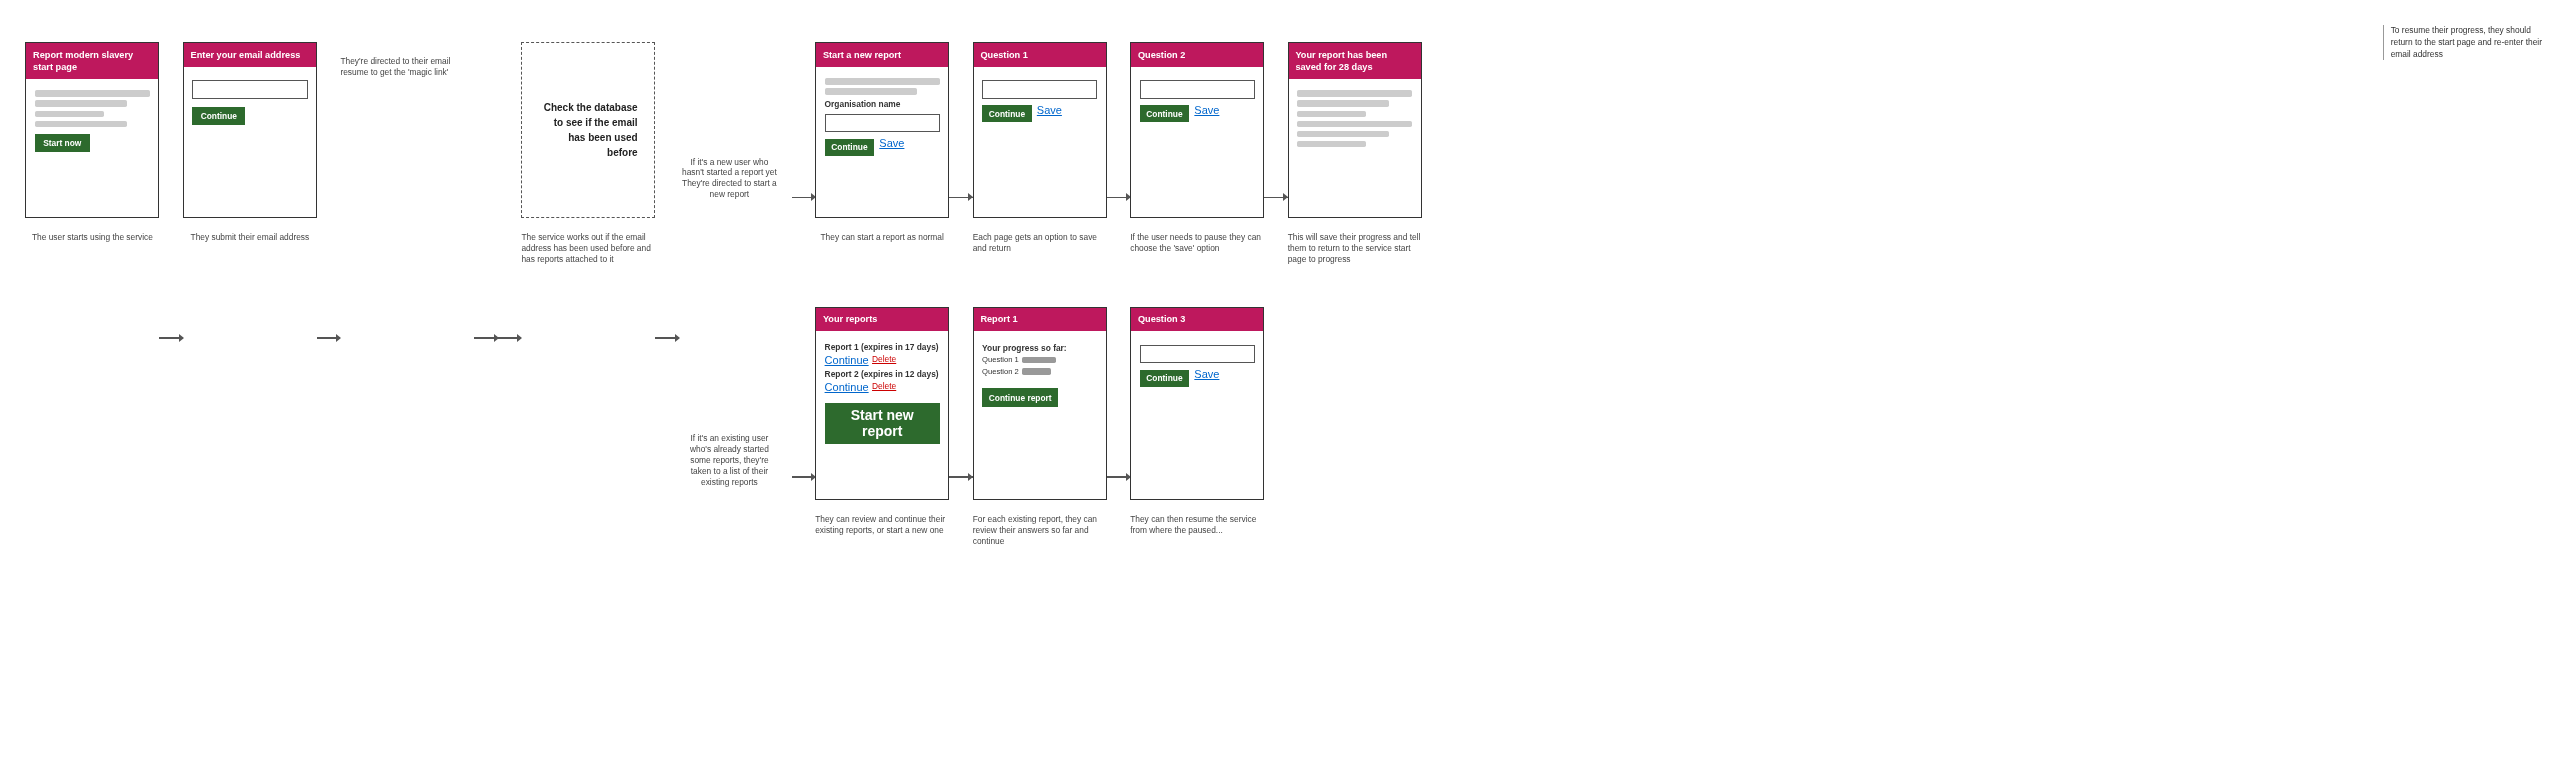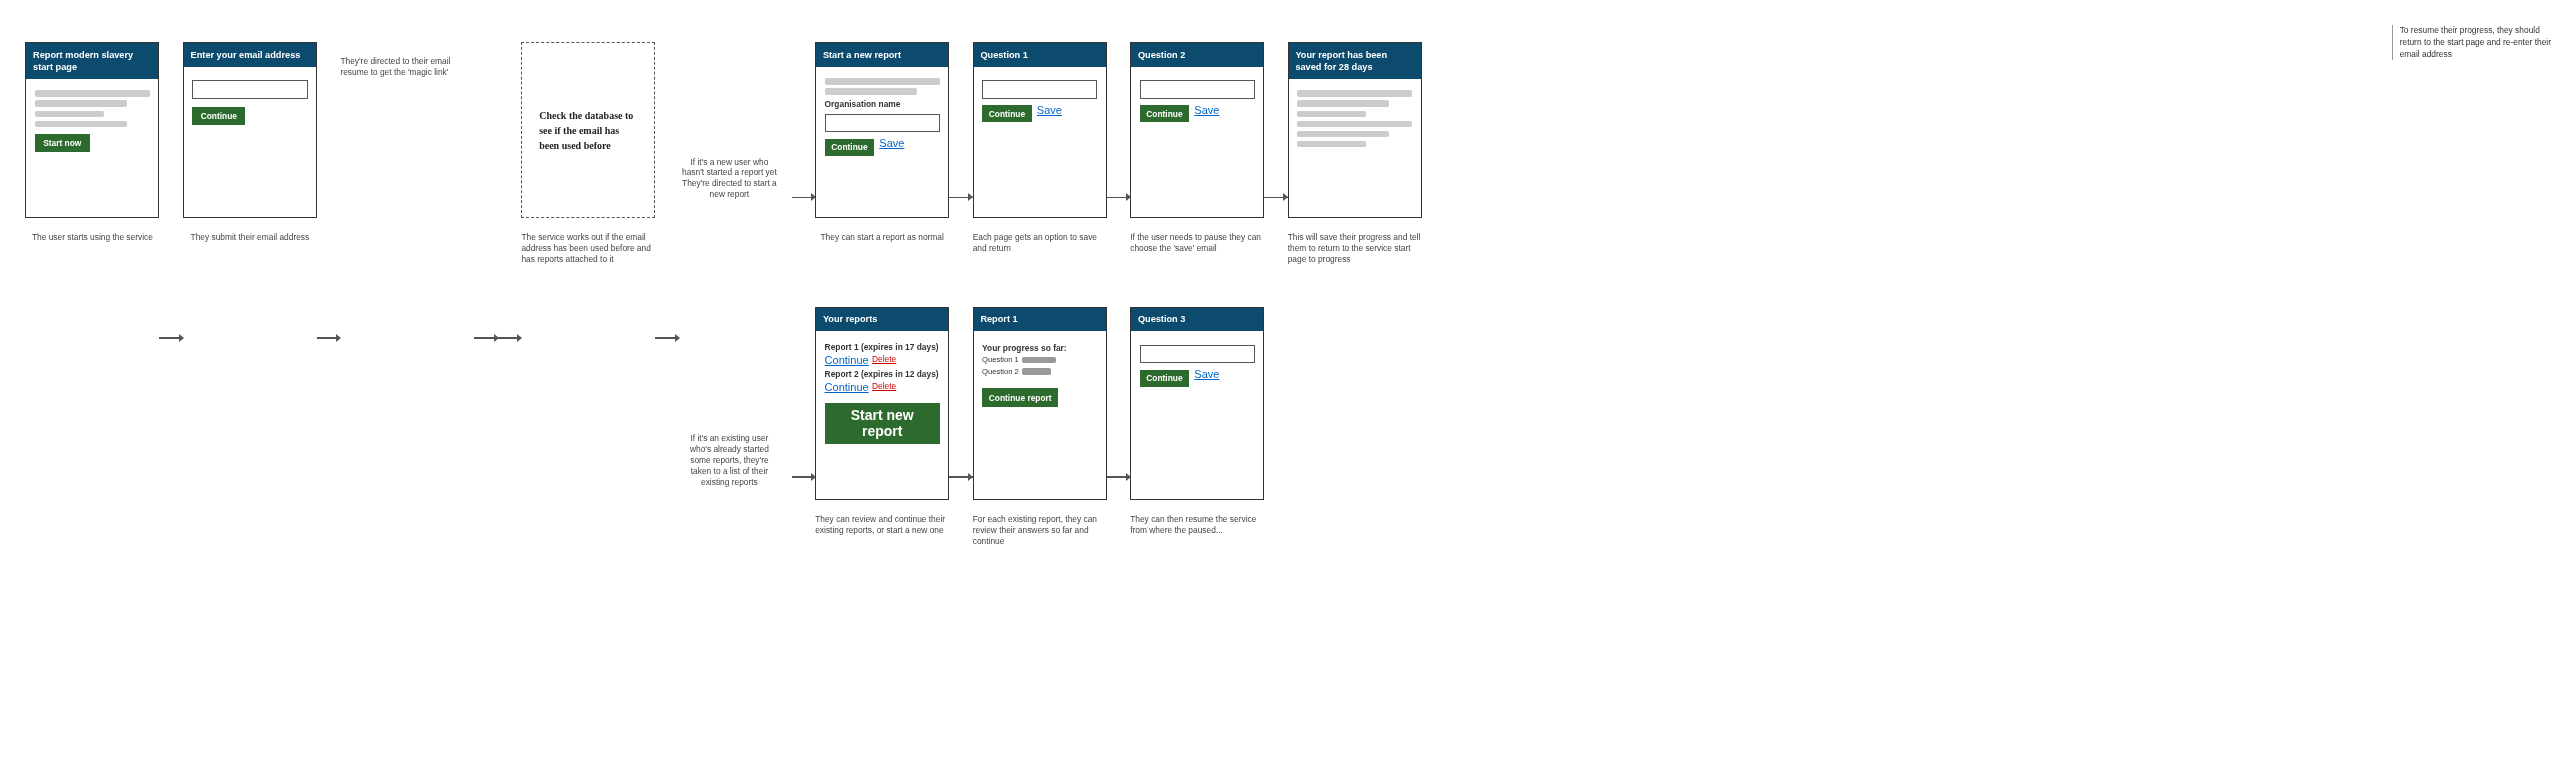--- a/index.html
+++ b/index.html
@@ -18,21 +18,21 @@
     }
     .card {
       background: #fff;
       border: 1.3px solid #333;
       width: 134px;
       min-height: 176px;
       padding: 8.4px;
       position: relative;
     }
     .card-black-header {
-      background: #0c4a6e;
+      background: #be185d;
       color: #fff;
       font-size: 9.2px;
       font-weight: bold;
       padding: 6.7px 6.7px 5px;
       margin: -8.4px -8.4px 6.7px -8.4px;
       line-height: 1.3;
     }
     .card-body {
       padding: 1.7px 0;
     }
@@ -93,21 +93,21 @@
     }
     
     .card-dashed {
       border: 1.7px dashed #555;
       background: #fff;
     }
     
     .top-note {
       position: absolute;
       top: 25px;
-      right: 16px;
+      right: 25px;
       max-width: 168px;
       font-size: 8.4px;
       color: #333;
       line-height: 1.4;
       border-left: 1.7px solid #999;
       padding-left: 6.7px;
     }
     
     .org-name-label {
       font-size: 8.4px;
@@ -232,21 +232,21 @@
       <div class="caption-text">They're directed to their email resume to get the 'magic link'</div>
     </div>
 
     <div class="h-line with-arrow" style="width:23.5px; margin-top:88px;"></div>
 
 
     <div class="h-line with-arrow" style="width:23.5px; margin-top:88px;"></div>
 
     <div class="card-with-caption">
       <div class="card card-dashed" style="min-height:176px; display:flex; align-items:center; justify-content:center;">
-        <div style="font-size:10px; font-weight:bold; color:#222; text-align:left; line-height:1.5; padding:8.4px;font-family:Liberation Serif, serif;">
+        <div style="font-size:10px; font-weight:bold; color:#222; text-align:right; line-height:1.5; padding:8.4px;">
           <span>Check the database to see if the email has been used before</span>
         </div>
       </div>
       <div class="caption-text">The service works out if the email address has been used before and has reports attached to it</div>
     </div>
 
     <div class="h-line with-arrow" style="width:23.5px; margin-top:88px;"></div>
 
     <div class="branch-container" style="margin-top:0;">
 
@@ -293,21 +293,21 @@
           <div class="card">
             <div class="card-black-header">Question 2</div>
             <div class="card-body">
               <div class="input-mock"></div>
               <div style="display:flex; gap:3.4px; margin-top:3.4px;">
                 <button class="btn-green-small">Continue</button>
                 <a class="link-blue">Save</a>
               </div>
             </div>
           </div>
-          <div class="caption-text">If the user needs to pause they can choose the 'save' email</div>
+          <div class="caption-text">If the user needs to pause they can choose the 'save' option</div>
         </div>
 
         <div class="h-line with-arrow" style="width:23.5px; margin-top:88px;"></div>
 
         <div class="card-with-caption">
           <div class="card">
             <div class="card-black-header">Your report has been saved for 28 days</div>
             <div class="card-body">
               <div class="gray-line full"></div>
               <div class="gray-line medium"></div>

